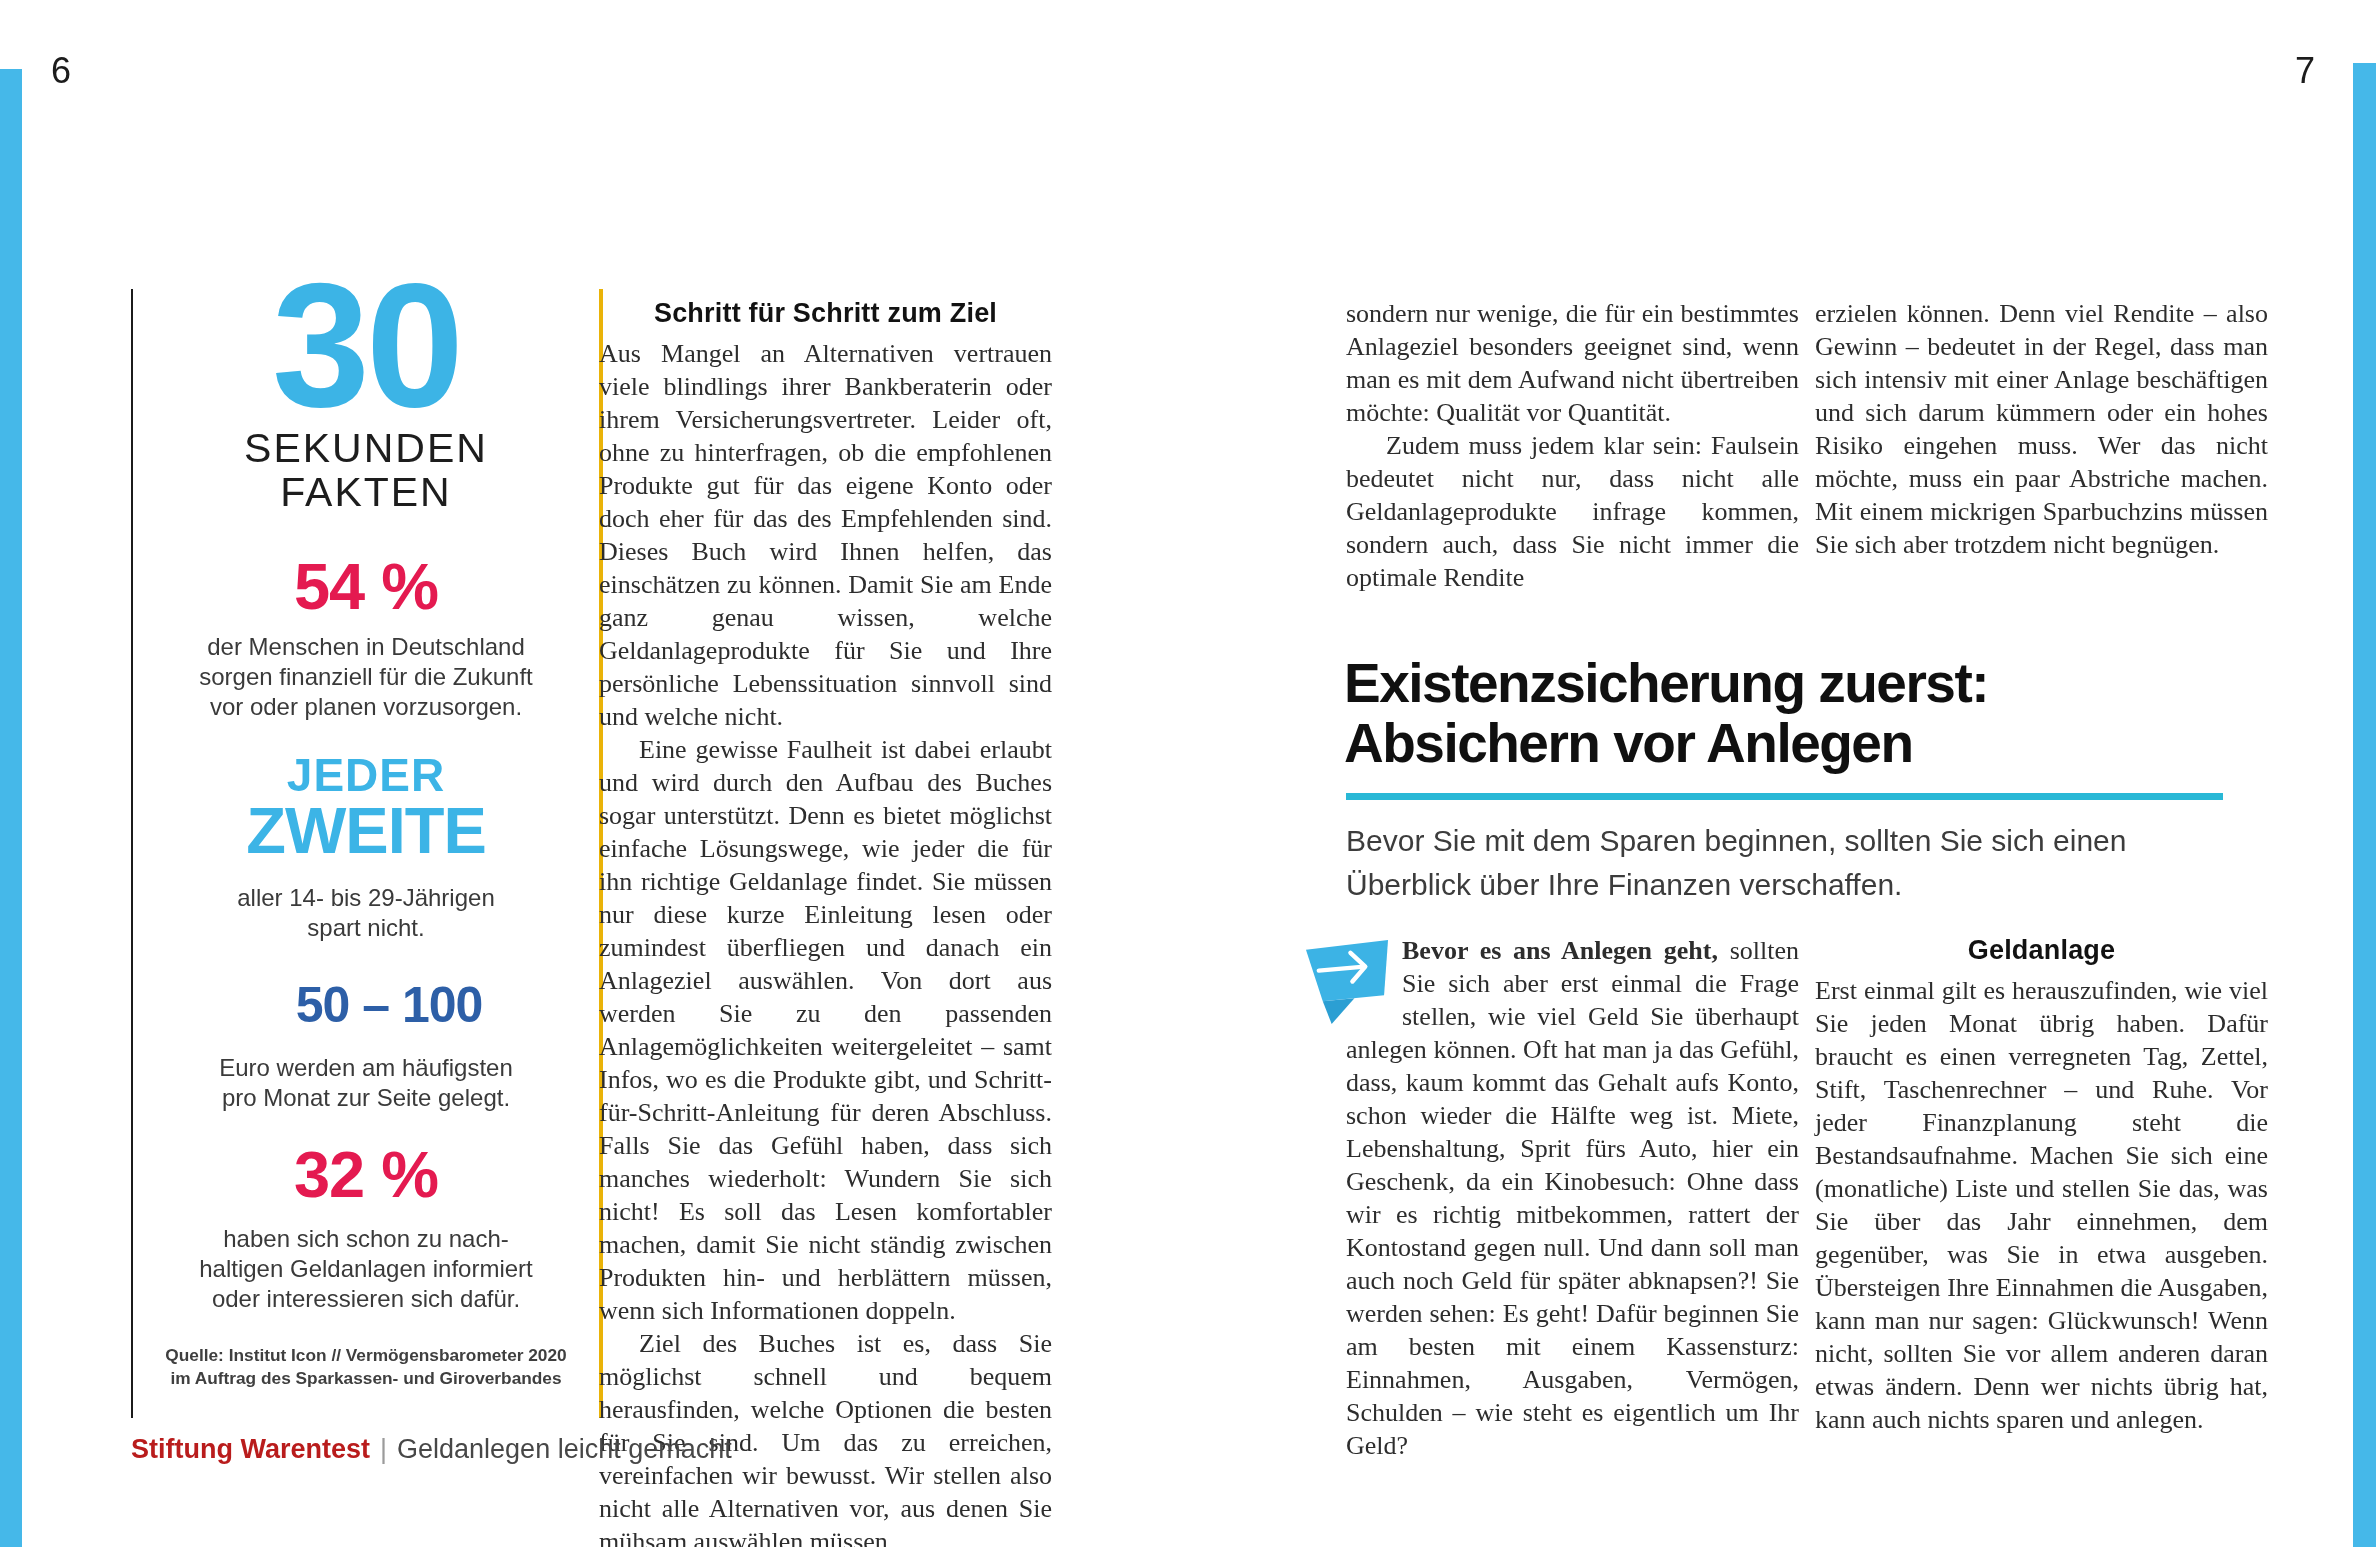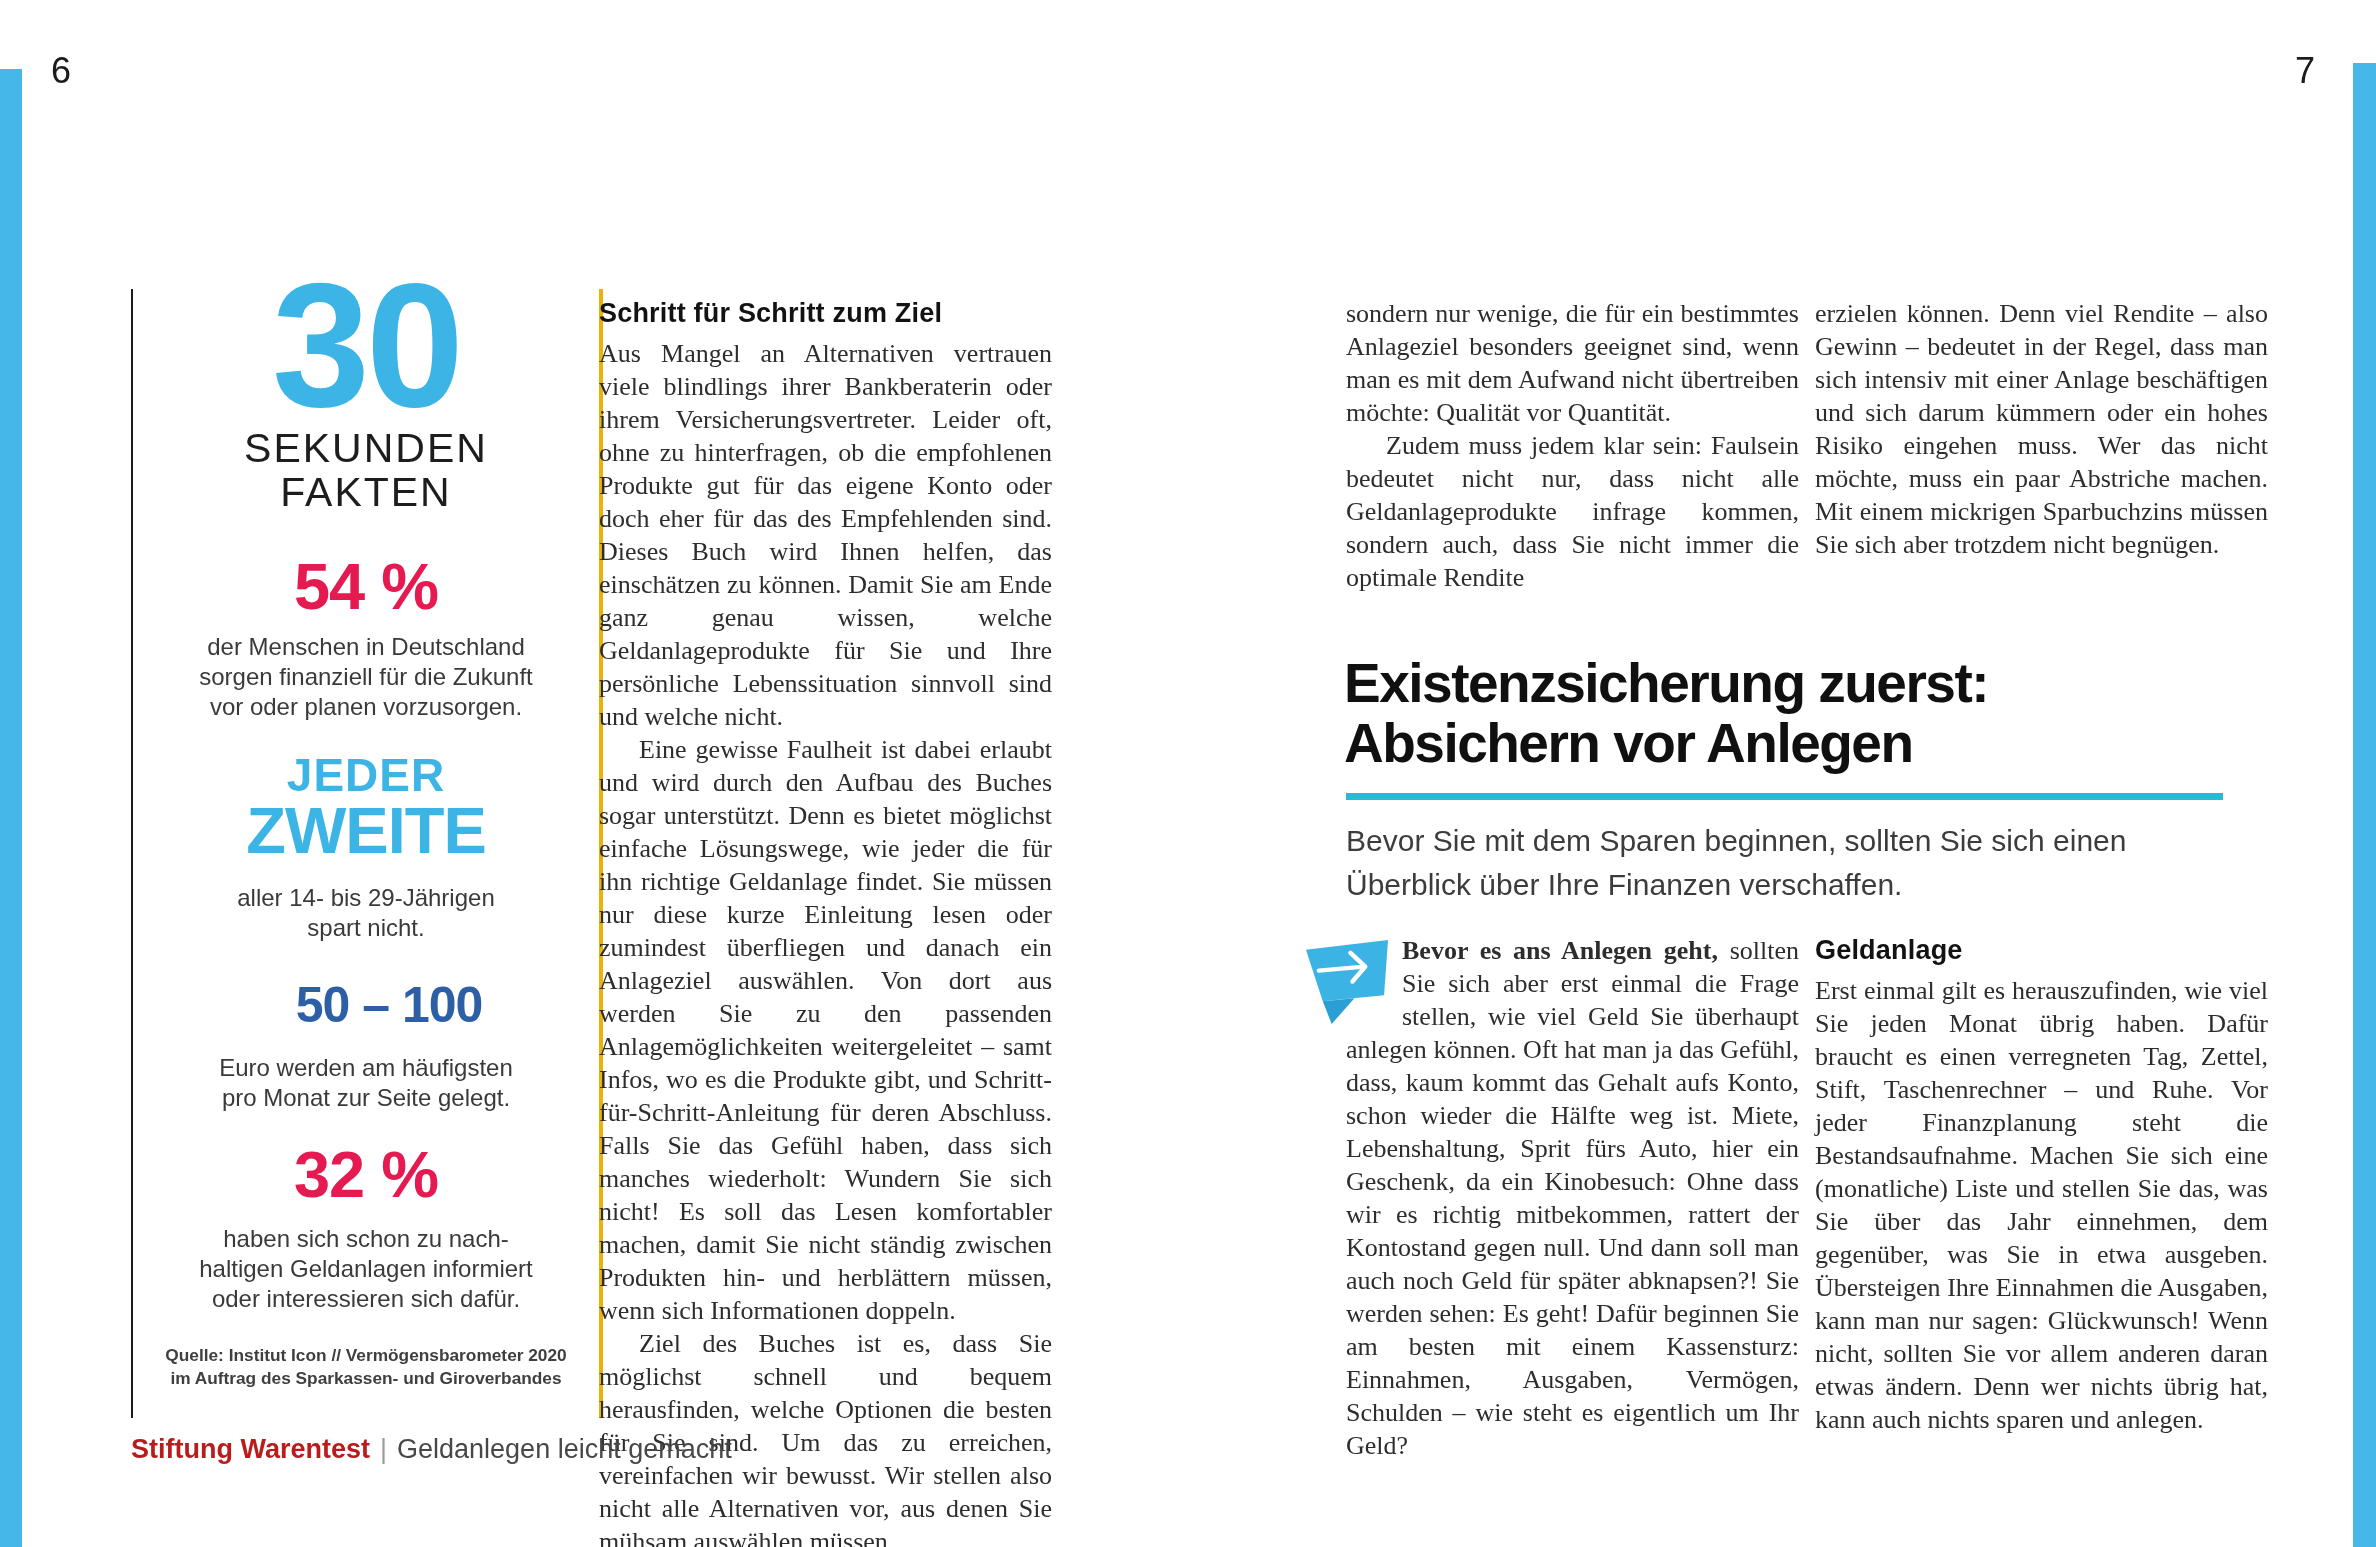--- a/index.html
+++ b/index.html
@@ -49,21 +49,21 @@
 
   
   .bodycol { position:absolute; width:453px; font-size:26px; line-height:33px;
              text-align:justify; color:#2d2d2d; }
   .bodycol p.ind { text-indent:40px; }
   .col-a { left:599px;  top:297px; }
   .col-b { left:1346px; top:297px; }
   .col-c { left:1815px; top:297px; }
   .runhead {
     font-family:"Liberation Sans", sans-serif; font-weight:bold;
-    font-size:27px; line-height:33px; color:#121212; text-align:left;
+    font-size:27px; line-height:33px; color:#121212; text-align:center;
     margin-bottom:7px; letter-spacing:0.2px;
   }
 
   
   .headline {
     position:absolute; left:1344px; top:653px;
     font-family:"Liberation Sans", sans-serif; font-weight:bold;
     font-size:55px; line-height:60px; color:#101010; letter-spacing:-1.5px;
   }
   .headrule { position:absolute; left:1346px; top:793px; width:877px; height:7px;

